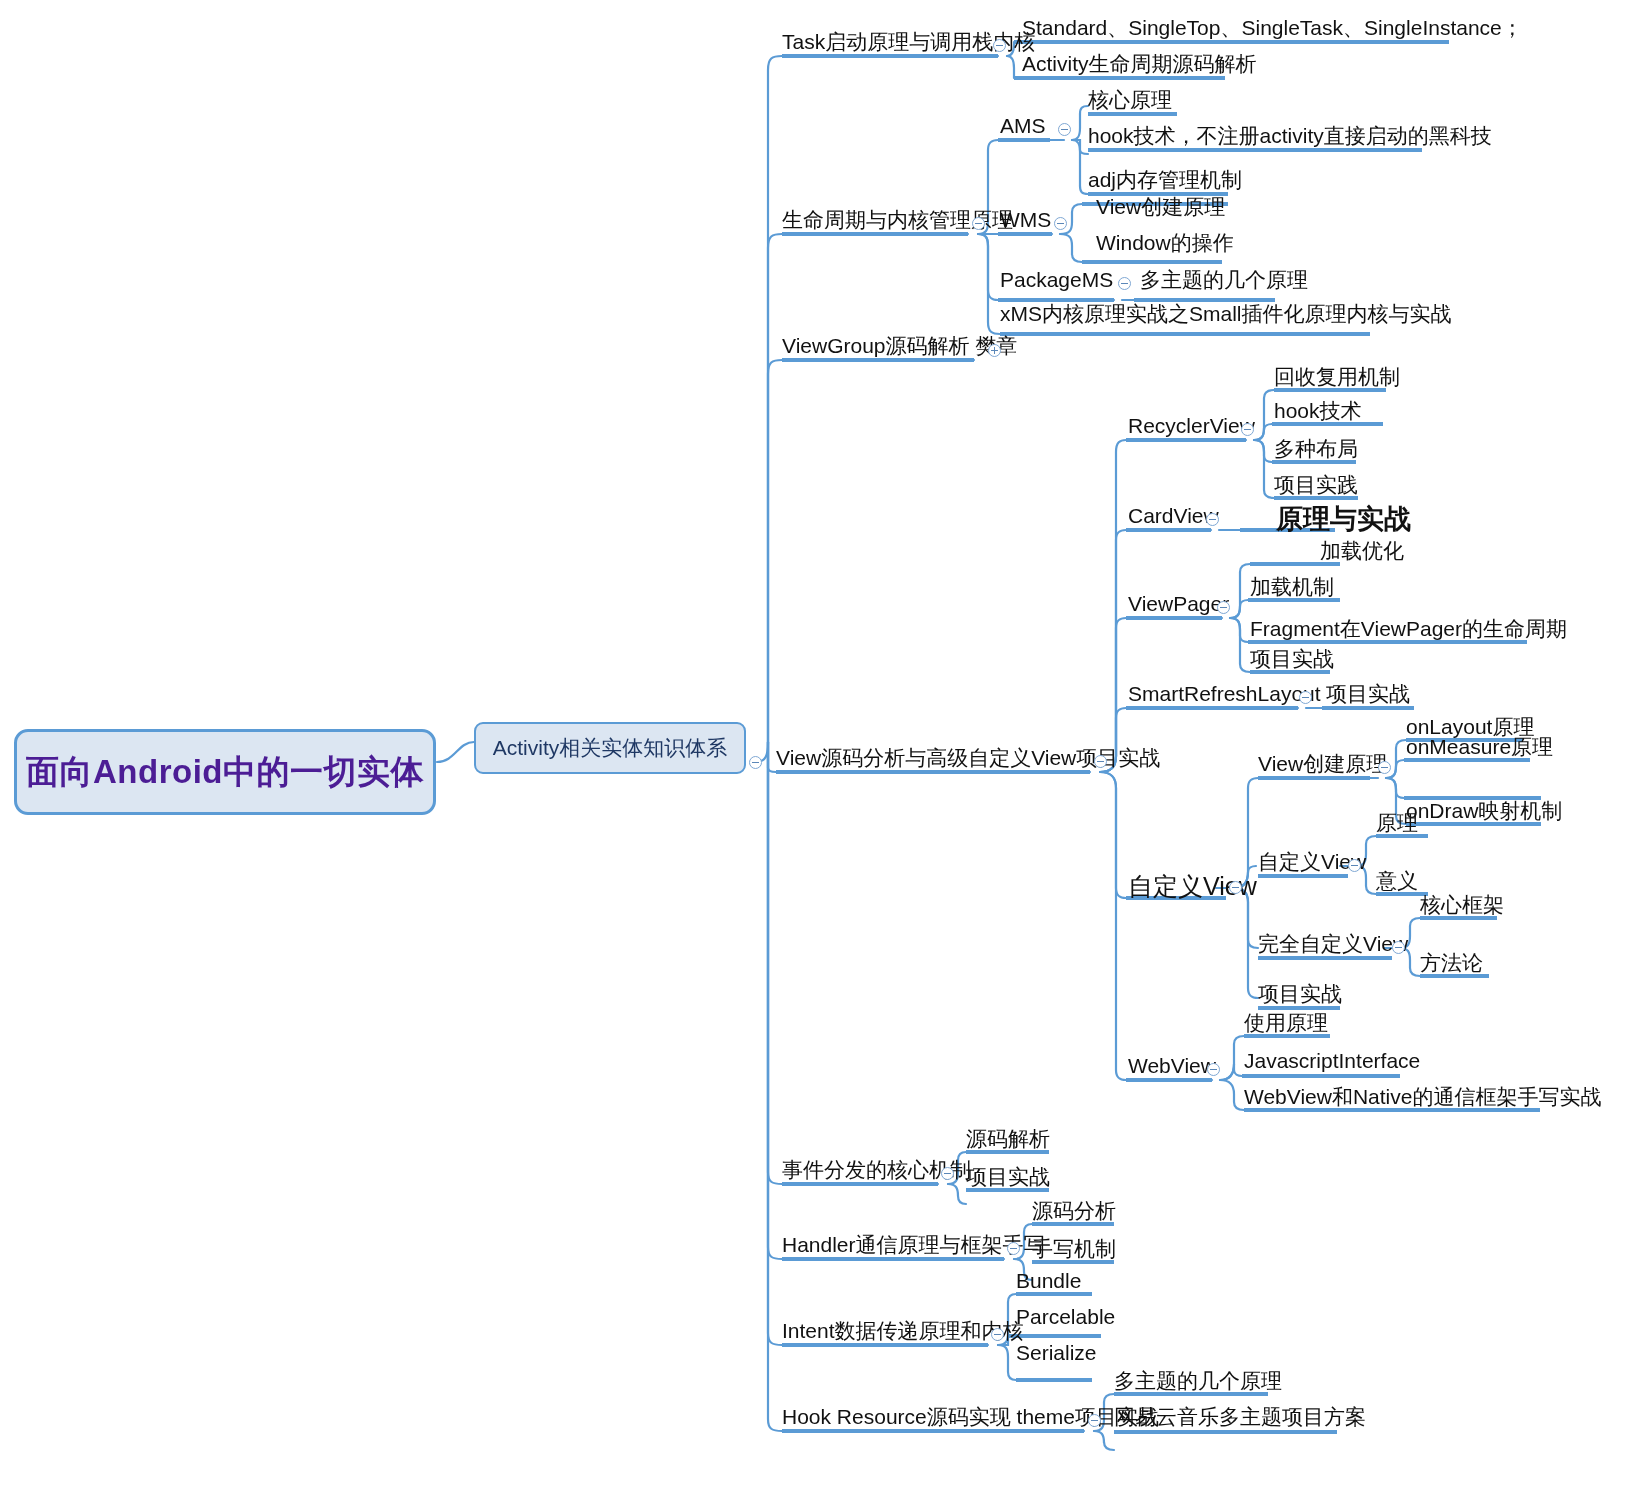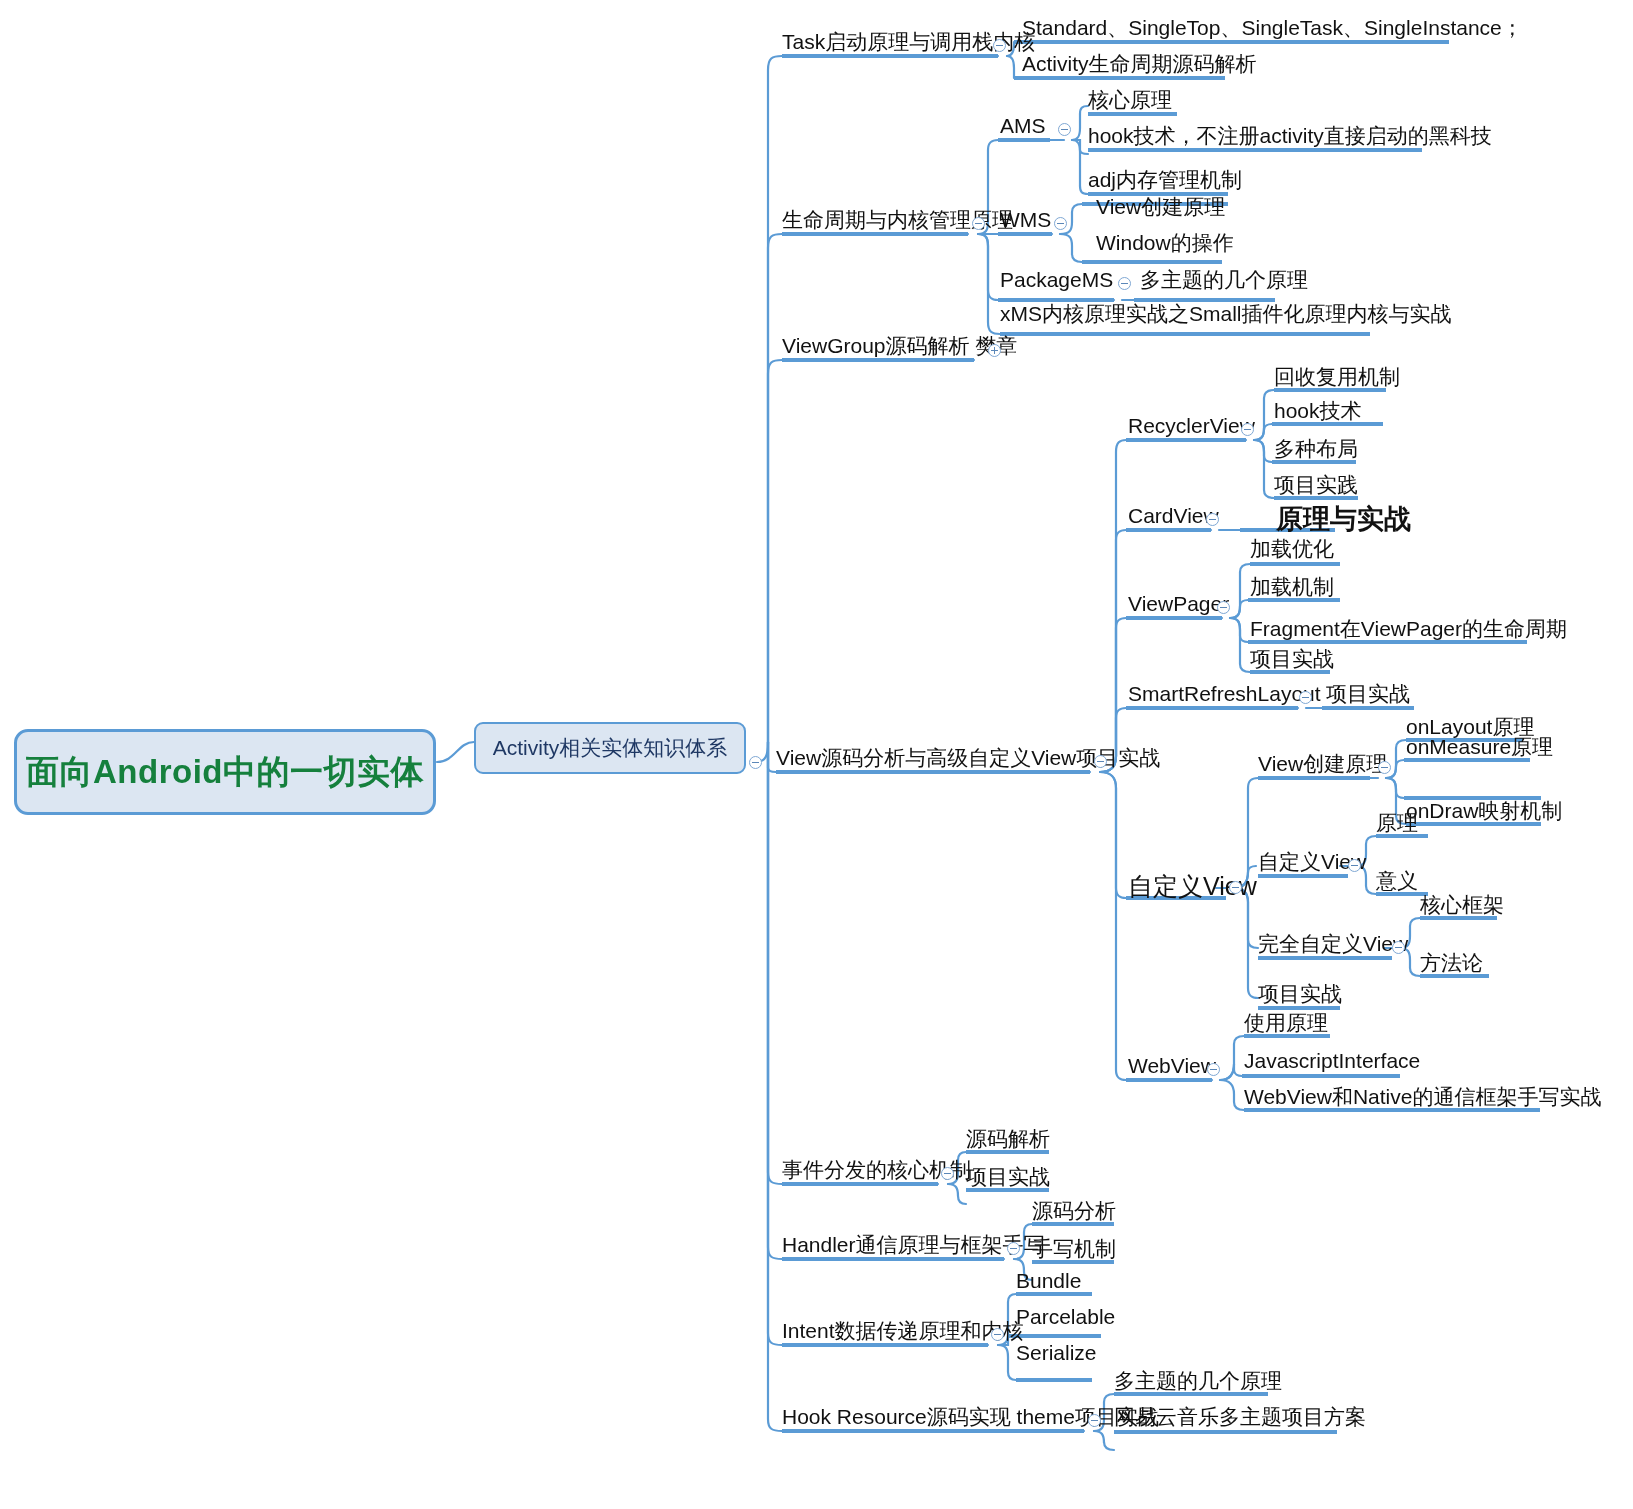--- a/index.html
+++ b/index.html
@@ -24,21 +24,21 @@
   
   .root-node{
     position:absolute;
     box-sizing:border-box;
     background:#dce6f2;
     border:3px solid #5b9bd5;
     border-radius:14px;
     display:flex;
     align-items:center;
     justify-content:center;
-    color:#15803d;
+    color:#4c1d95;
     font-weight:bold;
     letter-spacing:.5px;
   }
   
   .l1-node{
     position:absolute;
     box-sizing:border-box;
     background:#dce6f2;
     border:2px solid #5b9bd5;
     border-radius:9px;
@@ -393,21 +393,21 @@
   </div>
   <div class="toggle" style="left:1206px; top:513px;"></div>
   <div class="topic" style="left:1276px; top:505px; font-size:27px;font-weight:bold;">
     <span class="txt">原理与实战</span>
   </div>
 
   <div class="topic" style="left:1128px; top:593px; font-size:21px;">
     <span class="txt">ViewPager</span>
   </div>
   <div class="toggle" style="left:1217px; top:601px;"></div>
-  <div class="topic" style="left:1250px; top:540px; font-size:21px;font-family:Liberation Mono, monospace;">
+  <div class="topic" style="left:1320px; top:540px; font-size:21px;">
     <span class="txt">加载优化</span>
   </div>
   <div class="topic" style="left:1250px; top:576px; font-size:21px;">
     <span class="txt">加载机制</span>
   </div>
   <div class="topic" style="left:1250px; top:618px; font-size:21px;">
     <span class="txt">Fragment在ViewPager的生命周期</span>
   </div>
   <div class="topic" style="left:1250px; top:648px; font-size:21px;">
     <span class="txt">项目实战</span>

